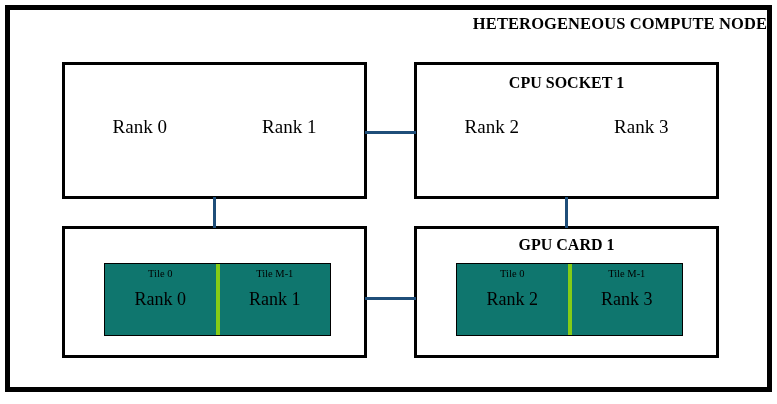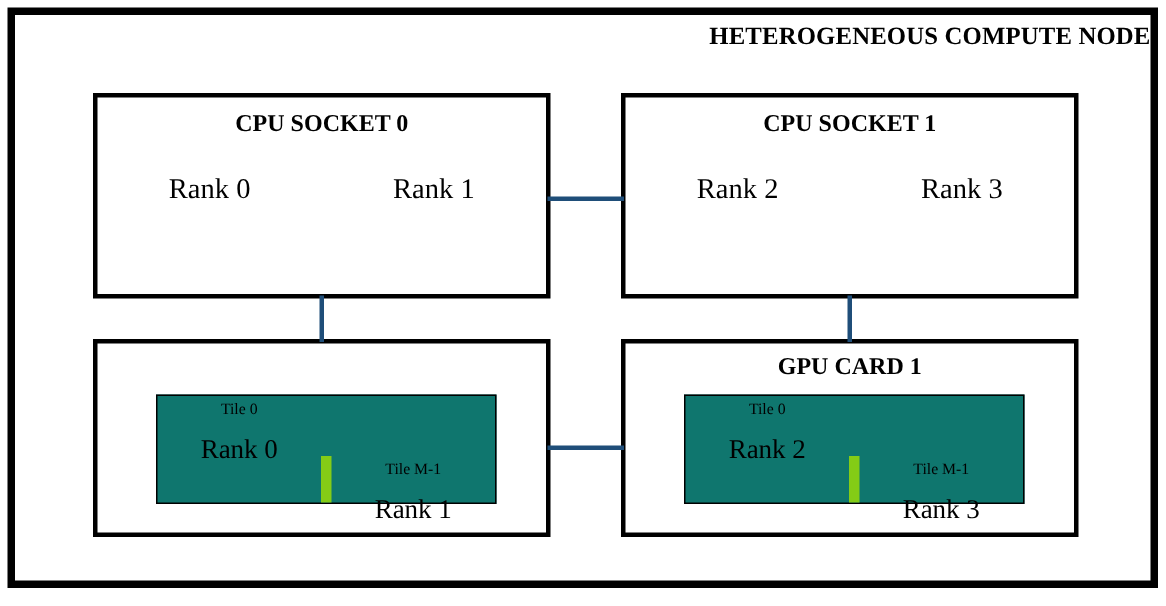--- a/index.html
+++ b/index.html
@@ -103,22 +103,21 @@
   }
   .tile {
     flex: 1 1 0;
     position: relative;
     display: flex;
     flex-direction: column;
     align-items: center;
     box-sizing: border-box;
   }
   .tile + .tile {
-    border-left: 7px solid #84cc16;
-    margin-top: 40px;
+    border-left: 4px solid #84cc16;
   }
   .tile-name {
     font-size: 10.5px;
     font-weight: normal;
     color: #000000;
     margin-top: 5px;
     line-height: 1;
     white-space: nowrap;
   }
   .tile-rank {
@@ -141,21 +140,20 @@
 </head>
 <body>
 
 <div id="canvas">
 
   <div class="node-frame">
 
     <div class="node-title">HETEROGENEOUS COMPUTE NODE</div>
 
     <div class="unit-box cpu-box" style="left: 52px; top: 52px;">
-      <div class="unit-title">CPU SOCKET 0</div>
       <div class="cpu-ranks">
         <span class="rank-label">Rank 0</span>
         <span class="rank-label">Rank 1</span>
       </div>
     </div>
 
     <div class="unit-box cpu-box" style="left: 404px; top: 52px;">
       <div class="unit-title">CPU SOCKET 1</div>
       <div class="cpu-ranks">
         <span class="rank-label">Rank 2</span>

